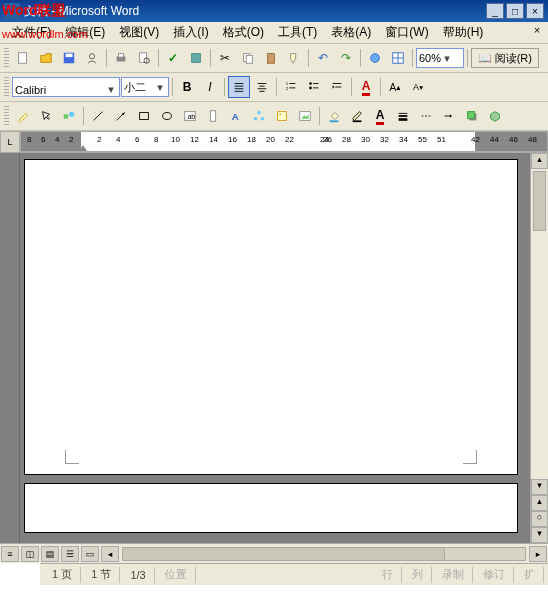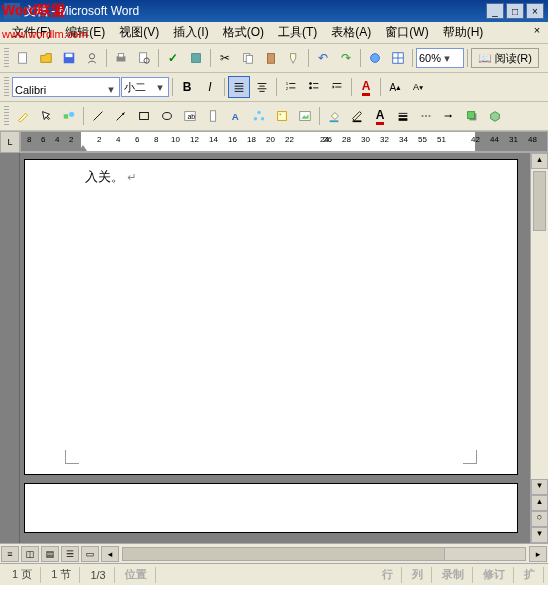--- a/index.html
+++ b/index.html
@@ -40,23 +40,23 @@
 .margin-mark { position: absolute; width: 14px; height: 14px; border: 1px solid #999; }
 .page2 { margin-top: 8px; background: #fff; border: 1px solid #000; height: 50px; }
 .vscroll { width: 18px; background: #ece9d8; border-left: 1px solid #aaa; display: flex; flex-direction: column; }
 .vscroll .arr { height: 16px; border: 1px solid #aaa; background: #d8d4c8; text-align: center; font-size: 9px; cursor: pointer; }
 .vscroll .thumb { flex: 0 0 60px; margin: 2px; background: #cac7b8; border: 1px solid #aaa; }
 .vscroll .track { flex: 1; }
 .viewbar { height: 20px; background: #ece9d8; border-top: 1px solid #aaa; display: flex; align-items: center; }
 .viewbtn { width: 18px; height: 16px; border: 1px solid #aaa; margin: 0 1px; background: #d8d4c8; cursor: pointer; display: flex; align-items: center; justify-content: center; font-size: 9px; }
 .hscroll { flex: 1; height: 14px; background: #d8d4c8; border: 1px solid #aaa; margin: 0 2px; position: relative; }
 .hscroll .hthumb { position: absolute; left: 0; width: 80%; height: 100%; background: #cac7b8; border-right: 1px solid #aaa; }
-.statusbar { height: 22px; background: #ece9d8; border-top: 1px solid #aaa; display: flex; align-items: center; font-size: 11px; color: #444; gap: 2px; padding: 0 4px; }
+.statusbar { height: 22px; background: #ece9d8; border-top: 1px solid #aaa; display: flex; align-items: center; font-size: 11px; color: #444; gap: 2px; padding: 0 4px; margin-left: 40px; }
 .stat-cell { padding: 0 8px; border-right: 1px solid #c0c0b0; height: 16px; display: flex; align-items: center; }
-.stat-cell.dim { color: #aaa; font-weight: bold; }
+.stat-cell.dim { color: #aaa; }
 .active-btn { border: 1px solid #316ac5 !important; background: #c1d2ee !important; }
 </style>
 </head>
 <body>
 
 <div class="watermark">Word联盟</div>
 <div class="watermark2">www.wordlm.com</div>
 
 <div class="titlebar">
   <div class="icon"></div>
@@ -381,36 +381,32 @@
     <div class="ruler-num" style="left:299px">24</div>
     <div class="ruler-num" style="left:302px">26</div>
     <div class="ruler-num" style="left:321px">28</div>
     <div class="ruler-num" style="left:340px">30</div>
     <div class="ruler-num" style="left:359px">32</div>
     <div class="ruler-num" style="left:378px">34</div>
     <div class="ruler-num" style="left:397px">55</div>
     <div class="ruler-num" style="left:416px">51</div>
     <div class="ruler-num" style="left:450px">42</div>
     <div class="ruler-num" style="left:469px">44</div>
-    <div class="ruler-num" style="left:488px">31</div>
+    <div class="ruler-num" style="left:488px">46</div>
     <div class="ruler-num" style="left:507px">48</div>
     <svg class="tab-marker" style="left:58px">
         <path d="M0 8h8l-4-6z" fill="#888"></path>
       </svg>
   </div>
 </div>
 
 <div class="editor">
   <div class="vruler"></div>
   <div class="page">
     <div class="paper">
-      <div class="doctext" style="margin-left:44px">
-        <span>入关。</span>
-        <span class="cursor-mark">↵</span>
-      </div>
       <div class="margin-mark" style="bottom:10px;left:40px;border-right:none;border-top:none"></div>
       <div class="margin-mark" style="bottom:10px;right:40px;border-left:none;border-top:none"></div>
     </div>
     <div class="page2"></div>
   </div>
   <div class="vscroll">
     <div class="arr">▴</div>
     <div class="thumb"></div>
     <div class="track"></div>
     <div class="arr">▾</div>

